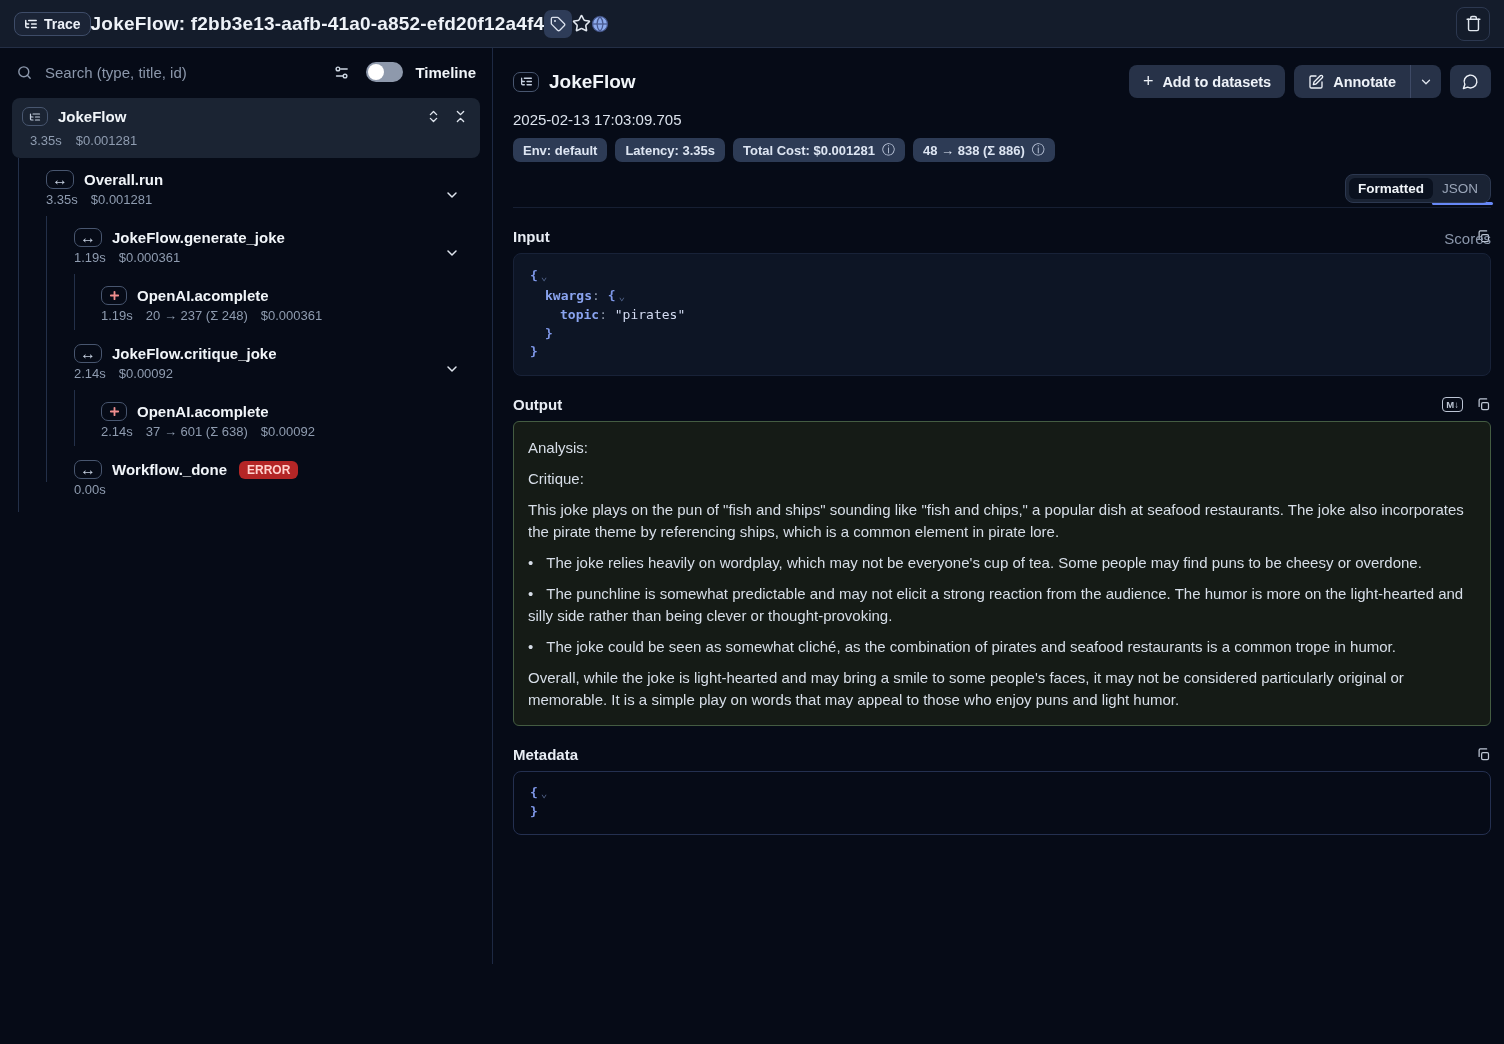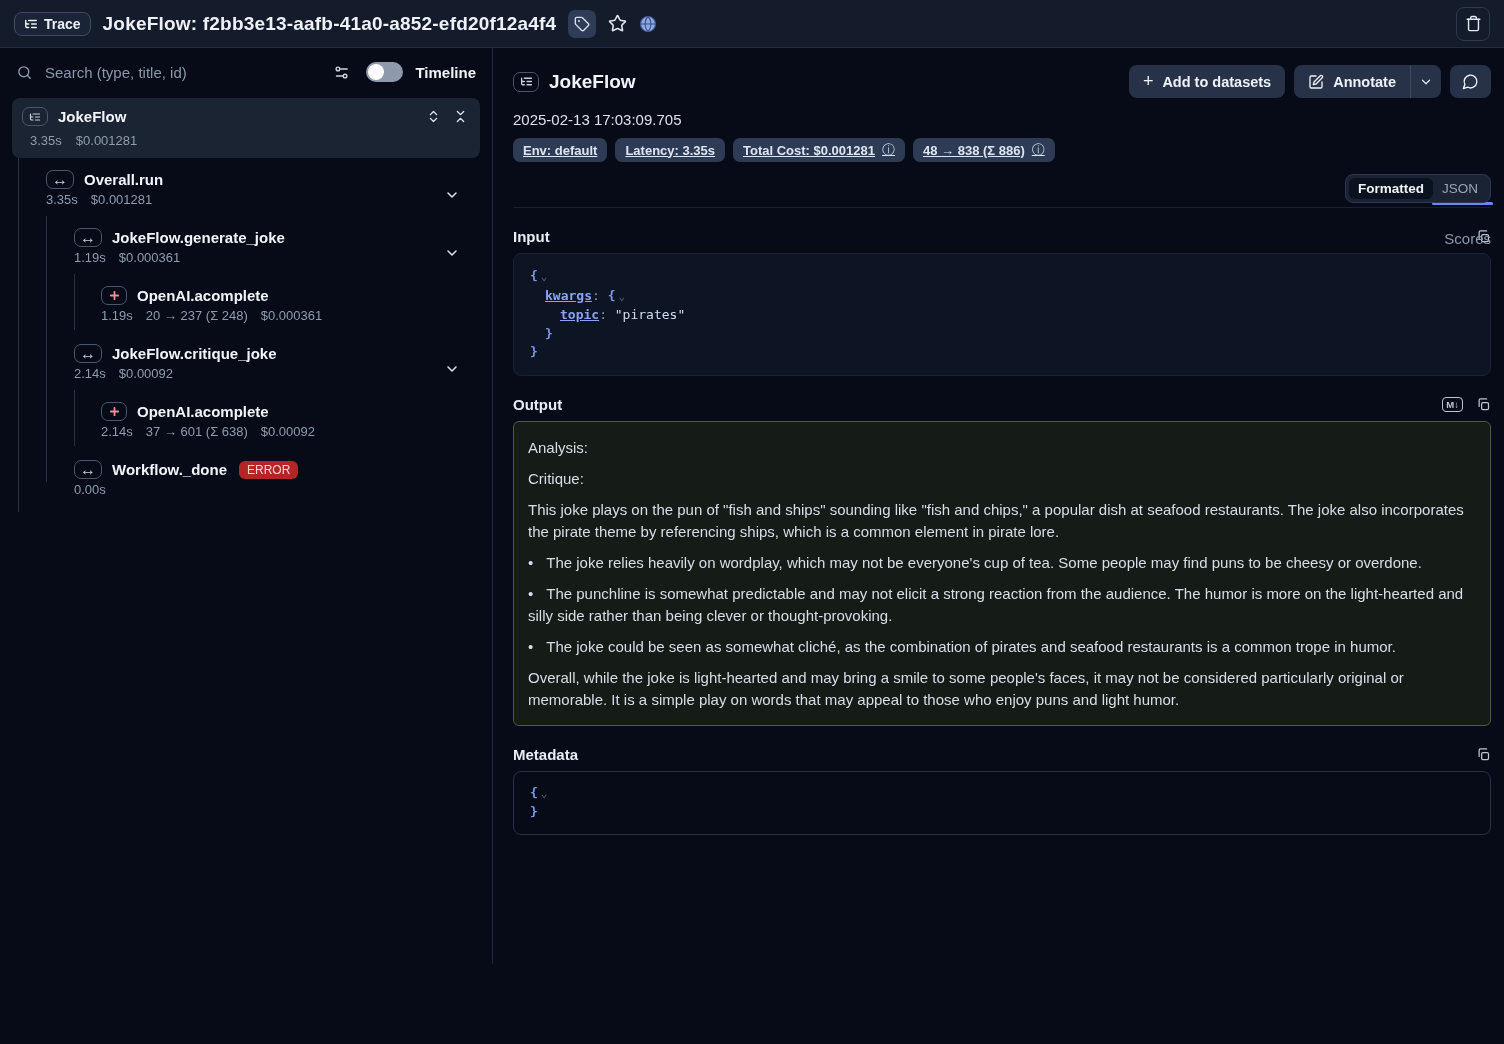--- a/index.html
+++ b/index.html
@@ -7,21 +7,21 @@
   body {
     width:1504px; height:1044px; overflow:hidden;
     background:#060b17; color:#e8edf4;
     font-family:"Liberation Sans", sans-serif;
   }
   svg { display:block; }
 
   
   .topbar {
     height:48px; background:#141c2b; border-bottom:1px solid #232e45;
-    display:flex; align-items:center; padding:0 14px; gap:12px;
+    display:flex; align-items:center; padding:0 14px; 
   }
   .trace-badge {
     display:flex; align-items:center; gap:6px;
     border:1px solid #3e4c68; background:#1b2436; border-radius:8px;
     padding:3px 9px; font-weight:bold; font-size:14px; color:#edf1f8;
   }
   .topbar-title { font-size:19px; font-weight:bold; color:#eef2f8; letter-spacing:.2px; }
   .tag-btn {
     width:28px; height:28px; border-radius:7px; background:#2e3c58;
     display:flex; align-items:center; justify-content:center; cursor:pointer;
@@ -62,21 +62,21 @@
   .tree { position:relative; margin-top:8px; height:350px; }
   .guide { position:absolute; width:1px; background:#233049; }
   .trow { position:relative; height:58px; cursor:pointer; }
   .trow .r1 { display:flex; align-items:center; gap:10px; padding-top:4px; }
   .trow .r2 { display:flex; gap:13px; font-size:13px; color:#8f9cb0; margin-top:3px; }
   .lv0 .r1 { padding-left:46px; } .lv0 .r2 { padding-left:46px; }
   .lv1 .r1 { padding-left:74px; } .lv1 .r2 { padding-left:74px; }
   .lv2 .r1 { padding-left:101px; } .lv2 .r2 { padding-left:101px; }
   .chev { position:absolute; right:32px; top:21px; color:#dfe5ee; }
   .error-badge {
-    background:#b42626; color:#ffd2ce; font-size:12px; font-weight:normal;
+    background:#b42626; color:#ffd2ce; font-size:12px; font-weight:bold;
     border-radius:6px; padding:2px 8px; margin-left:2px;
   }
 
   
   .main { flex:1; padding:17px 13px 0 20px; position:relative; overflow:hidden; }
   .main-header { display:flex; align-items:center; gap:10px; }
   .main-title { font-size:19px; font-weight:bold; color:#f1f5f9; }
   .header-actions { margin-left:auto; display:flex; gap:9px; align-items:center; }
   .btn {
     background:#273248; border-radius:8px; height:33px; color:#eef2f8;
@@ -91,21 +91,21 @@
   }
   .icon-btn {
     width:41px; height:33px; background:#273248; border-radius:8px;
     display:flex; align-items:center; justify-content:center; cursor:pointer;
   }
 
   .timestamp { margin-top:13px; font-size:15px; color:#dbe2ec; }
   .badge-row { display:flex; gap:8px; margin-top:10px; }
   .pill {
     background:#2d3b55; color:#dde5f2; font-size:13px; font-weight:bold;
-    padding:3px 10px; border-radius:7px; display:flex; align-items:center; gap:7px;text-decoration:underline;
+    padding:3px 10px; border-radius:7px; display:flex; align-items:center; gap:7px;
   }
   .info-ic { font-size:13px; font-weight:normal; color:#c2cce0; }
 
   .tabs-row { display:flex; align-items:flex-end; gap:26px; margin-top:16px; height:30px;
     border-bottom:1px solid #161f33; position:relative;flex-direction:column; }
   .tab { font-size:15px; padding-bottom:9px; cursor:pointer; }
   .tab.active { color:#ffffff; font-weight:bold; position:relative; }
   .tab.active::after { content:""; position:absolute; left:-2px; right:-2px; bottom:-1px; height:3px; background:#6788f7; border-radius:2px; }
   .tab.inactive { color:#8b97ab; }
   .seg-ctl {
@@ -128,21 +128,21 @@
     margin-top:8px; background:#0d1525; border:1px solid #182238; border-radius:8px;
     padding:13px 16px; font-family:"DejaVu Sans Mono", monospace;
     font-size:13px; line-height:18.5px; min-height:120px;
   }
   .meta-box {
     margin-top:8px; background:transparent; border:1px solid #243050; border-radius:8px;
     padding:12px 16px; font-family:"DejaVu Sans Mono", monospace;
     font-size:13px; line-height:18.5px; min-height:64px;
   }
   .j-punc { color:#7e97e8; font-weight:bold; }
-  .j-key  { color:#8aa4f0; font-weight:bold;text-decoration:underline; }
+  .j-key  { color:#8aa4f0; font-weight:bold; }
   .j-colon{ color:#8b95a7; }
   .j-str  { color:#d3dbf2; }
   .j-caret{ color:#55678f; font-size:11px; margin-left:3px; cursor:pointer; }
   .ind1 { padding-left:15px; }
   .ind2 { padding-left:30px; }
 
   .output-box {
     margin-top:8px; background:#151b16; border:1px solid #445c42; border-radius:6px;
     padding:6px 14px 14px 14px; color:#d7dee8; font-size:15px; line-height:22px;
   }

